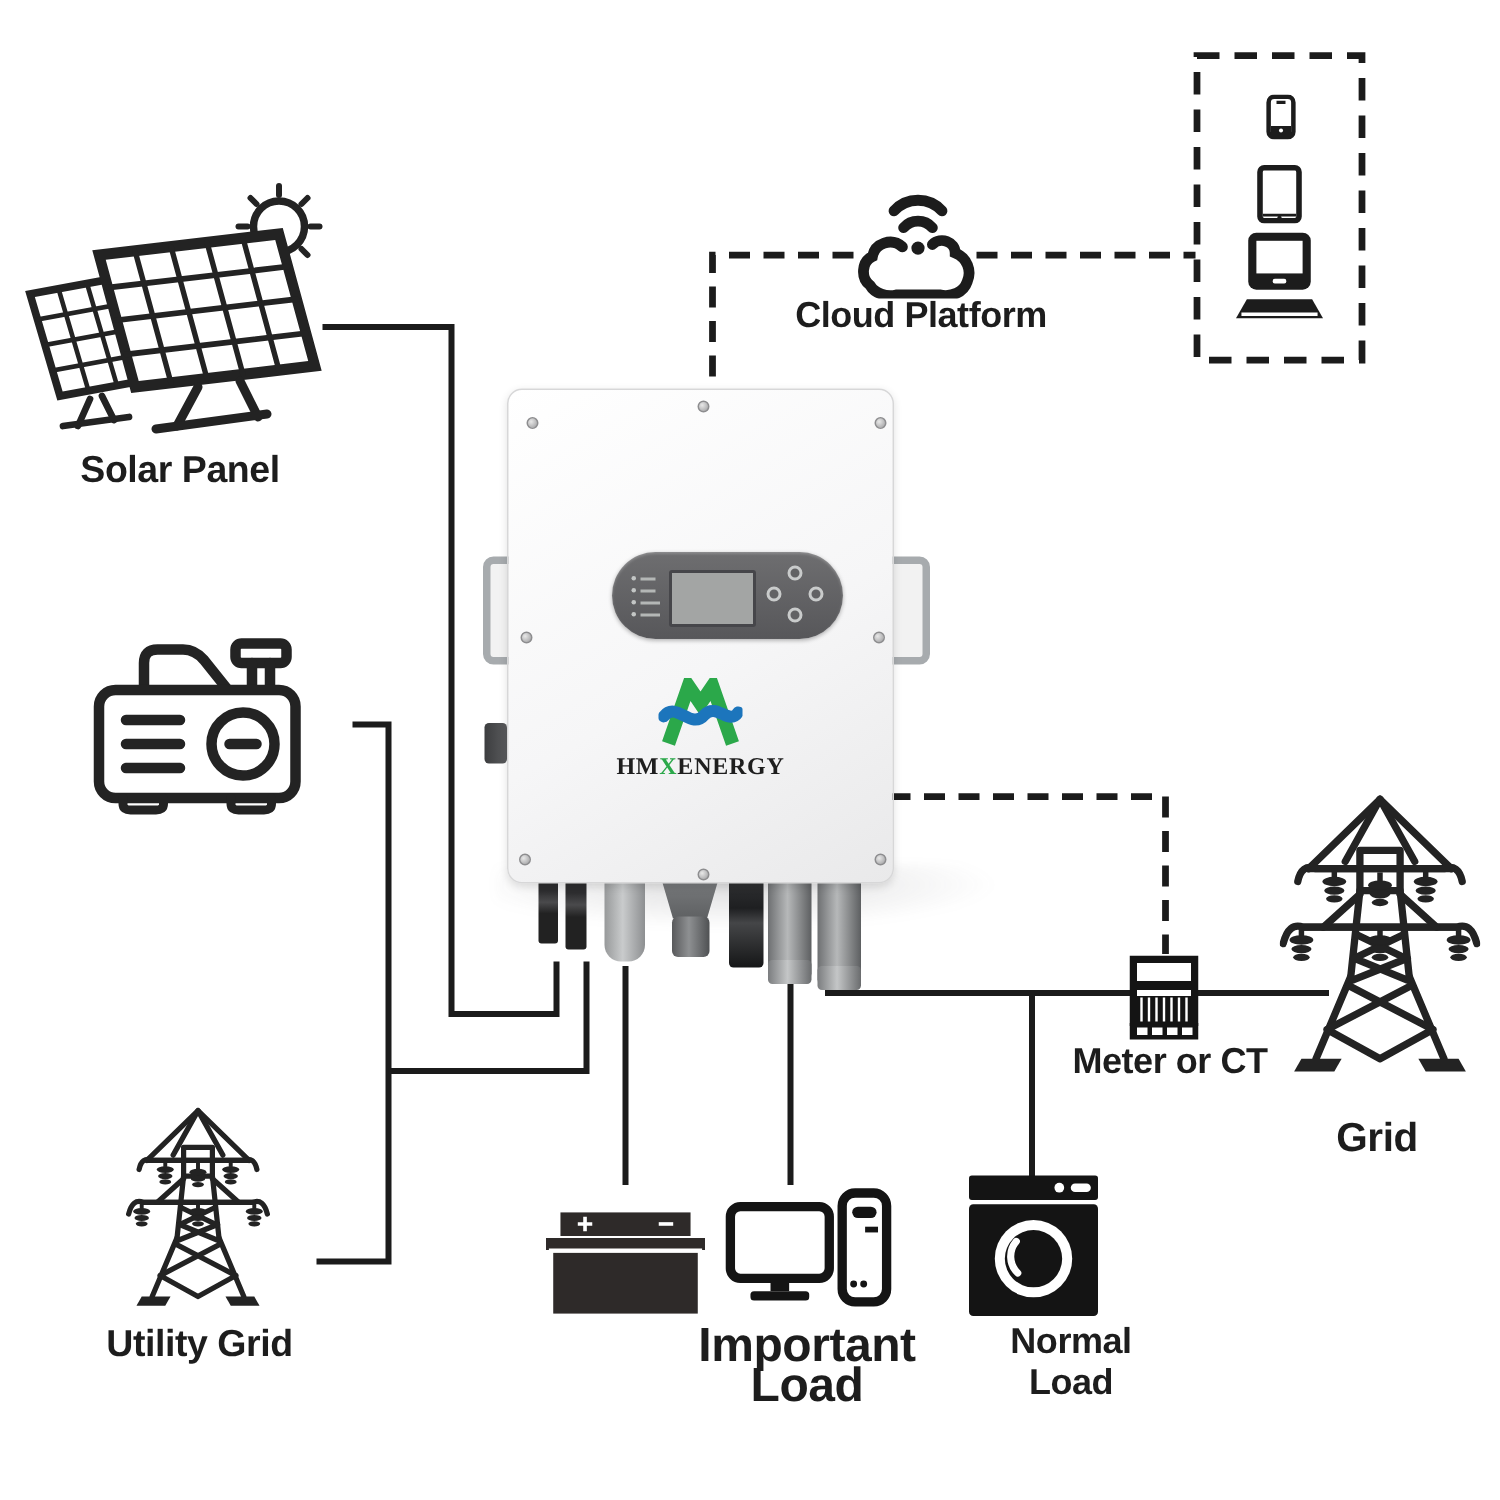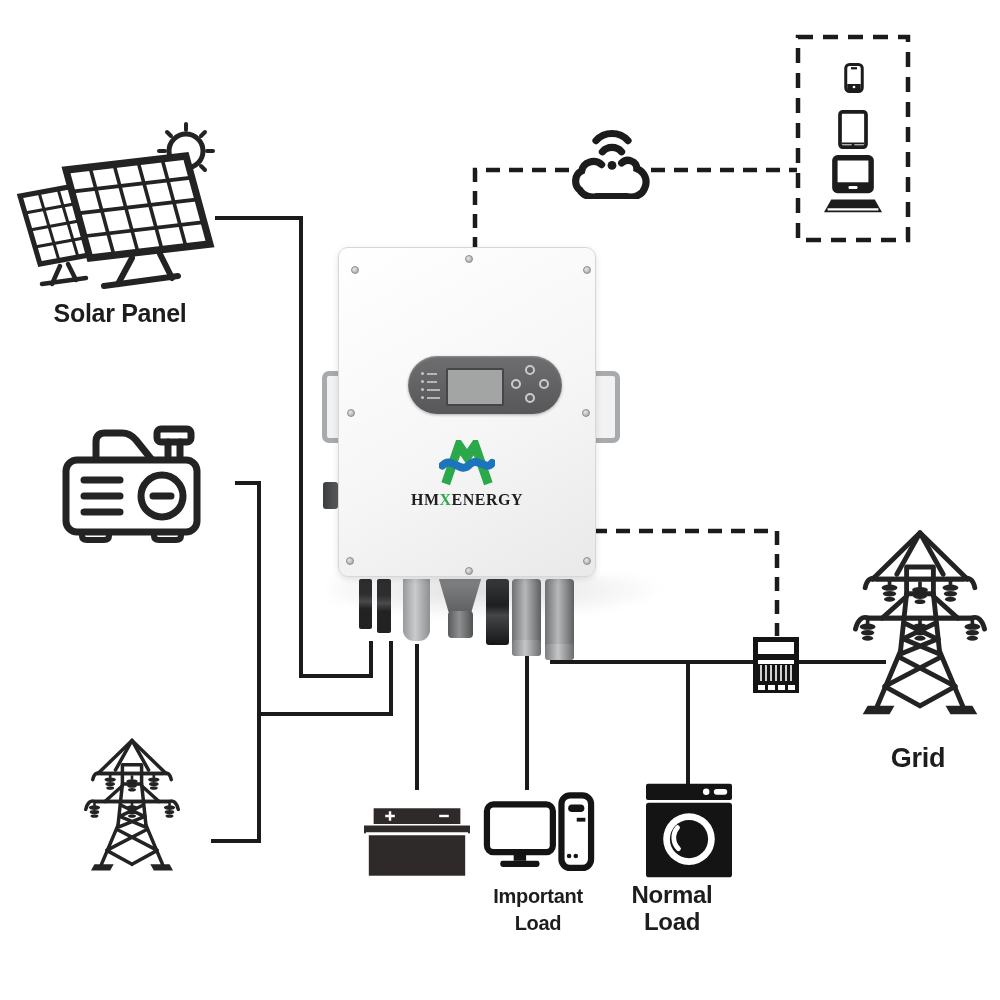--- a/index.html
+++ b/index.html
@@ -10,21 +10,21 @@
   .wires{position:absolute;left:0;top:0;z-index:1;}
   .node{position:absolute;z-index:2;}
   .label{
     position:absolute;z-index:4;width:260px;transform:translateX(-50%);
     text-align:center;font-weight:bold;color:#1d1d1d;font-size:25px;line-height:27px;
     letter-spacing:-0.3px;white-space:nowrap;
   }
   .label.two{white-space:normal;}
   
   .inverter{
-    position:absolute;left:338px;top:247px;width:256px;height:328px;z-index:3;
+    position:absolute;left:338px;top:259px;width:256px;height:328px;z-index:3;
     background:linear-gradient(150deg,#ffffff 0%,#f6f6f7 55%,#e9e9ea 100%);
     border:1px solid #d7d7d8;border-radius:10px;
     box-shadow:0 2px 6px rgba(0,0,0,0.12);
   }
   .handle{
     position:absolute;width:22px;height:62px;z-index:2;
     border:5px solid #a7abae;border-radius:7px;background:#f2f2f2;
   }
   .side-switch{
     position:absolute;left:323px;top:482px;width:15px;height:27px;z-index:2;
@@ -211,31 +211,33 @@
         <path d="M92,112 V116 Q92,120 97,120 H114 Q119,120 119,116 V112" stroke-width="6"></path>
       </g>
     </svg>
   </div>
 
   <div class="node" style="left:84px;top:735px">
     <svg width="96" height="140">
       <use href="#tower" width="96" height="140"></use>
     </svg>
   </div>
+  <div class="label" style="left:133px;top:883px">Utility Grid</div>
 
   <div class="node" style="left:572px;top:123px">
     <svg width="80" height="76" viewBox="0 0 100 95">
       <g fill="none" stroke="#1c1c1c" stroke-width="9" stroke-linecap="round">
         <path d="M30,22 A27,27 0 0 1 70,22"></path>
         <path d="M38,36 A16,16 0 0 1 62,36"></path>
         <path d="M37,52 C28,44 14,49 12,60 C3,64 2,78 10,84 C14,91 24,94 32,92 L68,92 C78,94 88,90 91,81 C95,72 91,61 81,57 C81,48 69,43 62,50"></path>
       </g>
       <circle cx="50" cy="53" r="5.5" fill="#1c1c1c"></circle>
     </svg>
   </div>
+  <div class="label" style="left:614px;top:197px;font-size:24px">Cloud Platform</div>
 
   <div class="node" style="left:844px;top:63px">
     <svg width="20" height="30" viewBox="0 0 26 40">
       <rect x="2" y="2" width="22" height="36" rx="5" fill="none" stroke="#1c1c1c" stroke-width="4"></rect>
       <path d="M9,7 H17" stroke="#1c1c1c" stroke-width="3"></path>
       <rect x="4" y="28" width="18" height="8" fill="#1c1c1c"></rect>
       <circle cx="13" cy="32" r="1.8" fill="#ffffff"></circle>
     </svg>
   </div>
   <div class="node" style="left:838px;top:110px">
@@ -325,20 +327,21 @@
       </g>
       <rect x="0" y="45" width="46" height="11" fill="#141414"></rect>
       <g fill="#ffffff">
         <rect x="5" y="48" width="7" height="5"></rect>
         <rect x="15" y="48" width="7" height="5"></rect>
         <rect x="25" y="48" width="7" height="5"></rect>
         <rect x="35" y="48" width="7" height="5"></rect>
       </g>
     </svg>
   </div>
+  <div class="label" style="left:780px;top:694px;font-size:24px">Meter or CT</div>
 
   <div class="node" style="left:853px;top:525px">
     <svg width="134" height="196">
       <use href="#tower" width="134" height="196"></use>
     </svg>
   </div>
   <div class="label" style="left:918px;top:745px;font-size:27px">Grid</div>
 
   <div class="node" style="left:364px;top:808px">
     <svg width="106" height="68" viewBox="0 0 110 70">
@@ -359,35 +362,35 @@
       <rect x="3" y="13" width="69" height="50" rx="7" fill="#ffffff" stroke="#141414" stroke-width="6.5"></rect>
       <rect x="31" y="63" width="13" height="9" fill="#141414"></rect>
       <rect x="17" y="72" width="41" height="6.5" rx="2.5" fill="#141414"></rect>
       <rect x="81" y="3.5" width="31" height="76" rx="9" fill="#ffffff" stroke="#141414" stroke-width="6.5"></rect>
       <rect x="88" y="13" width="17" height="8" rx="4" fill="#141414"></rect>
       <rect x="97" y="27" width="9" height="4" fill="#141414"></rect>
       <circle cx="89" cy="67" r="2.4" fill="#141414"></circle>
       <circle cx="96" cy="67" r="2.4" fill="#141414"></circle>
     </svg>
   </div>
-  <div class="label two" style="left:538px;top:883px;font-size:20px">
+  <div class="label two" style="left:538px;top:883px;font-size:32px">
     <div>Important</div>
     <div>Load</div>
   </div>
 
   <div class="node" style="left:646px;top:783px">
     <svg width="86" height="95" viewBox="0 0 90 98">
       <rect x="0" y="0" width="90" height="17" rx="2" fill="#141414"></rect>
       <circle cx="63" cy="8.5" r="3.4" fill="#ffffff"></circle>
       <rect x="71" y="5.5" width="14" height="6" rx="3" fill="#ffffff"></rect>
       <rect x="0" y="20" width="90" height="78" rx="3" fill="#141414"></rect>
       <circle cx="45" cy="58" r="27" fill="#ffffff"></circle>
       <circle cx="45" cy="58" r="20" fill="#141414"></circle>
       <path d="M35,44 a17,17 0 0 0 -3,25 a22,22 0 0 1 3,-25" fill="#ffffff"></path>
       <path d="M33,46 a16,16 0 0 0 1,22" fill="none" stroke="#ffffff" stroke-width="5" stroke-linecap="round"></path>
     </svg>
   </div>
-  <div class="label two" style="left:672px;top:881px;font-size:24px">
+  <div class="label two" style="left:714px;top:881px;font-size:24px">
     <div>Normal</div>
     <div>Load</div>
   </div>
 
 </div>
 
 </body></html>

